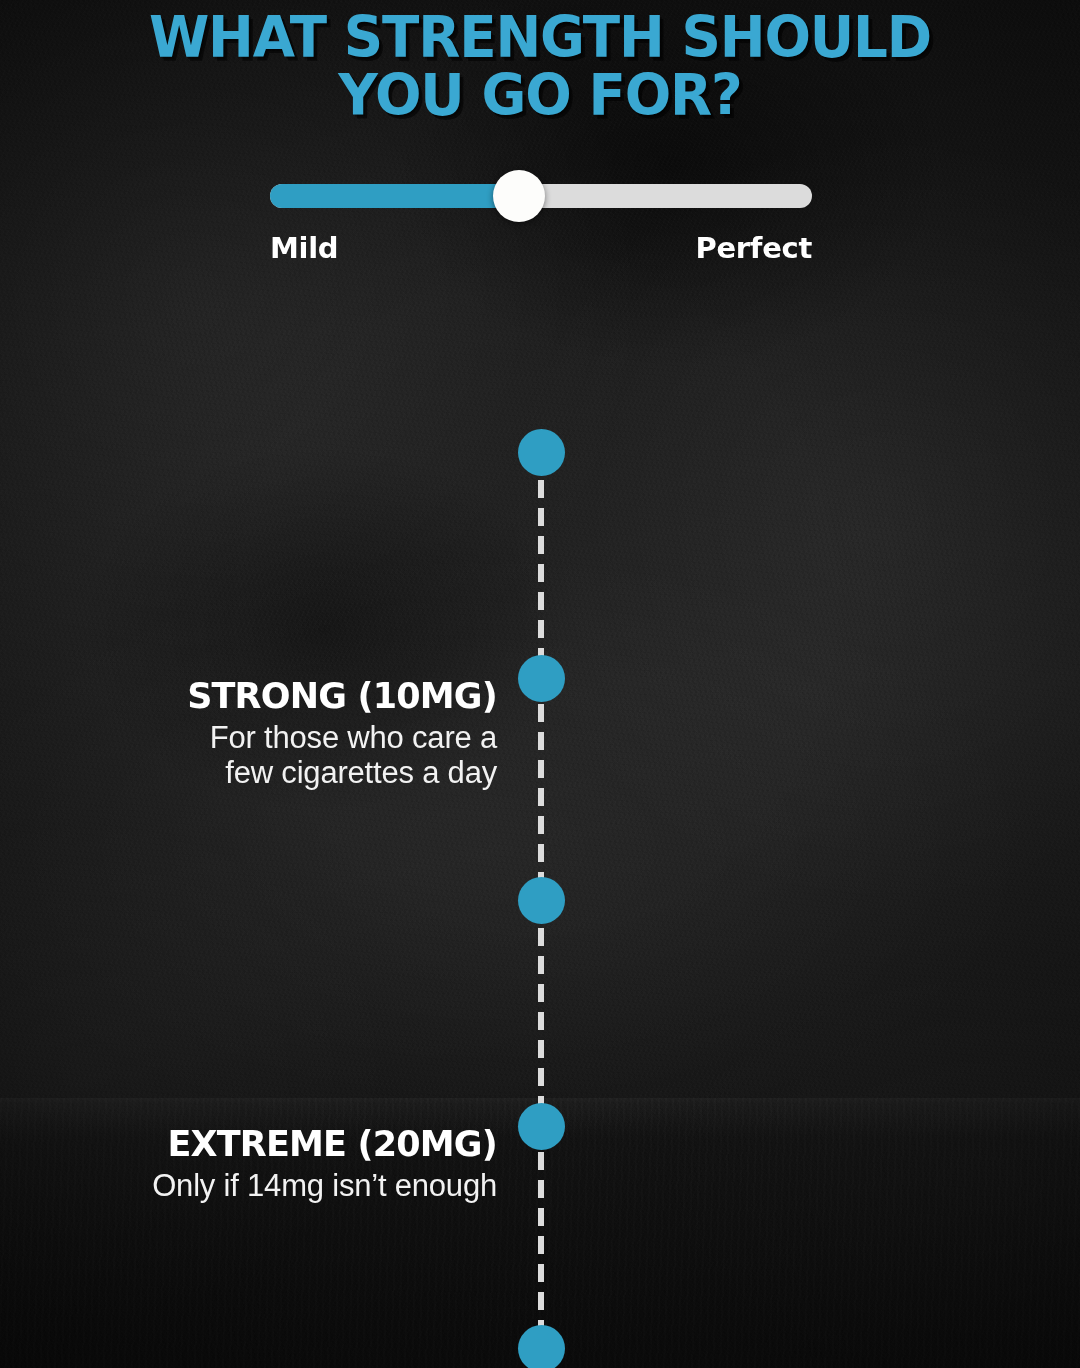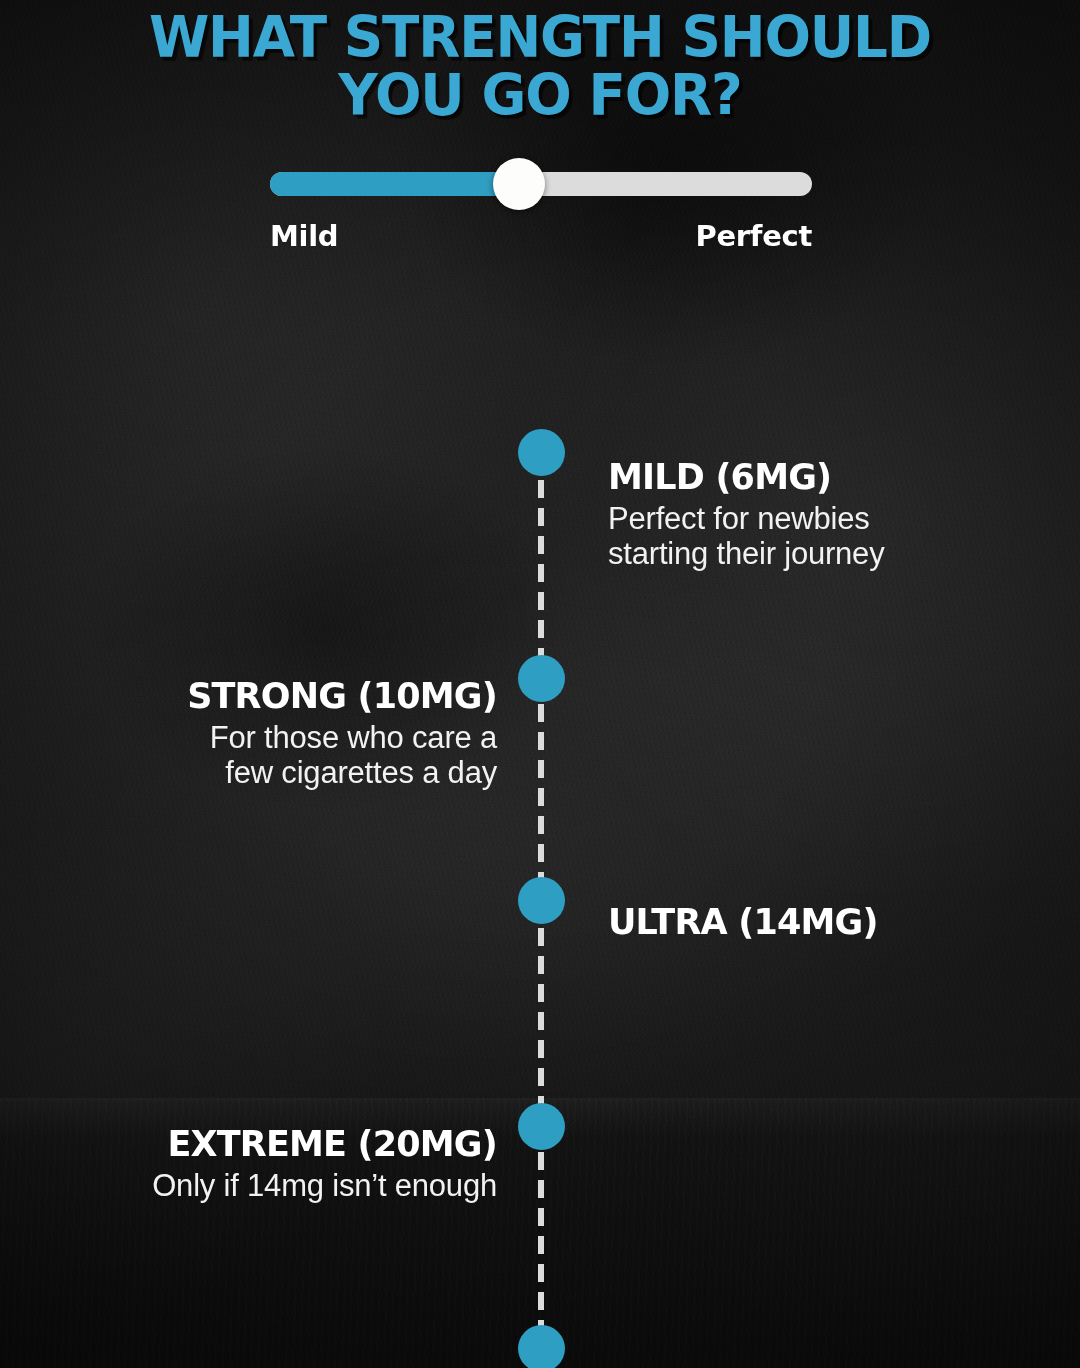--- a/index.html
+++ b/index.html
@@ -63,21 +63,21 @@
     letter-spacing:-1.2px;
     color:#3aa8d2;
     text-shadow:4px 4px 0 rgba(0,0,0,0.55), 2px 2px 0 rgba(0,0,0,0.35);
     transform:scaleX(0.96);
   }
   #title .tline { display:block; }
 
   
   #slider-group {
     position:absolute; z-index:3;
-    left:270px; top:172px; width:542px;
+    left:270px; top:184px; width:542px;
   }
   #slider-track {
     position:relative;
     height:24px;
     border-radius:12px;
     background:#dcdcdc;
     overflow:visible;
   }
   #slider-fill {
     position:absolute; left:0; top:0; bottom:0;
@@ -180,38 +180,30 @@
 
 <div id="timeline">
   <div id="timeline-line" style="background-image: linear-gradient(rgb(220, 220, 220) 0px, rgb(220, 220, 220) 18px, rgba(0, 0, 0, 0) 18px, rgba(0, 0, 0, 0) 28px);"></div>
 
   <div class="tl-dot" style="top: 452px; background: rgb(47, 158, 195);"></div>
   <div class="tl-dot" style="top: 678px; background: rgb(47, 158, 195);"></div>
   <div class="tl-dot" style="top: 900px; background: rgb(47, 158, 195);"></div>
   <div class="tl-dot" style="top: 1126px; background: rgb(47, 158, 195);"></div>
   <div class="tl-dot" style="top: 1348px; background: rgb(47, 158, 195);"></div>
 
-  <div class="tl-item right" style="top:458px">
-    <div class="tl-heading">MILD (6MG)</div>
-    <div class="tl-desc">
-      <span class="dline">Perfect for newbies</span>
-      <span class="dline">starting their journey</span>
-    </div>
-  </div>
 
   <div class="tl-item left" style="top:677px">
     <div class="tl-heading">STRONG (10MG)</div>
     <div class="tl-desc">
       <span class="dline">For those who care a</span>
       <span class="dline">few cigarettes a day</span>
     </div>
   </div>
 
   <div class="tl-item right" style="top:903px">
-    <div class="tl-heading">ULTRA (14MG)</div>
   </div>
 
   <div class="tl-item left" style="top:1125px">
     <div class="tl-heading">EXTREME (20MG)</div>
     <div class="tl-desc">
       <span class="dline">Only if 14mg isn’t enough</span>
     </div>
   </div>
 </div>
 

